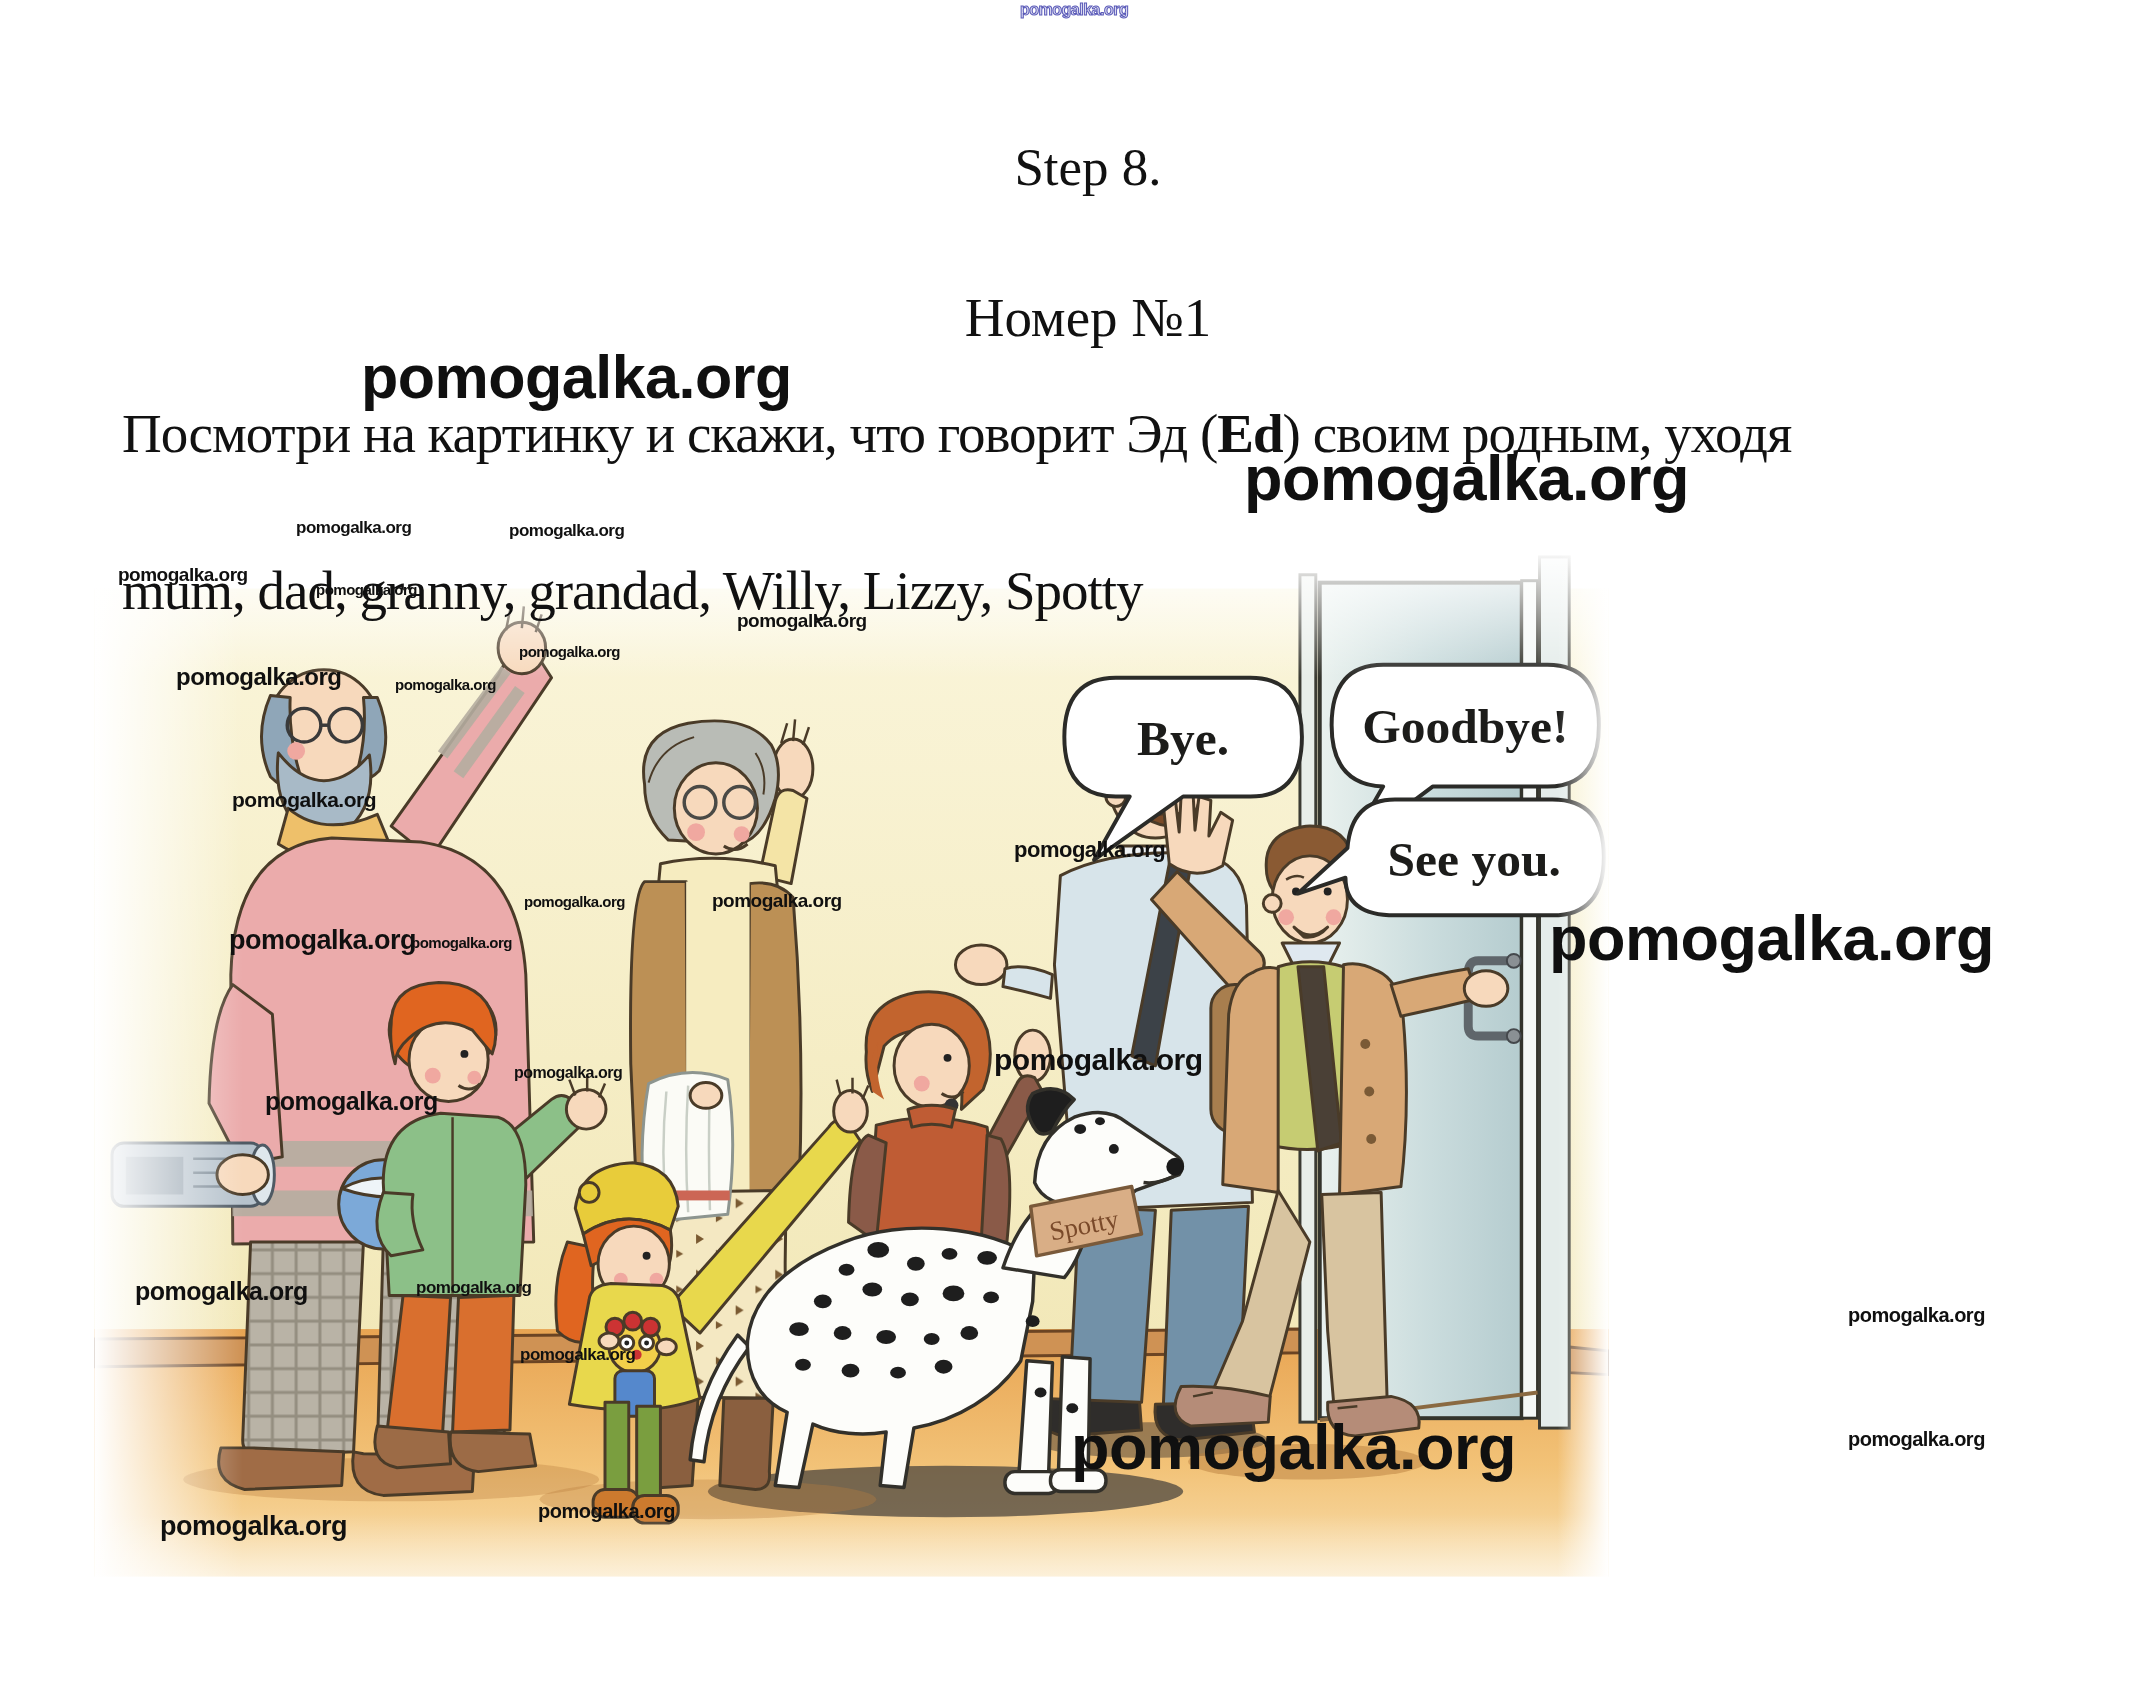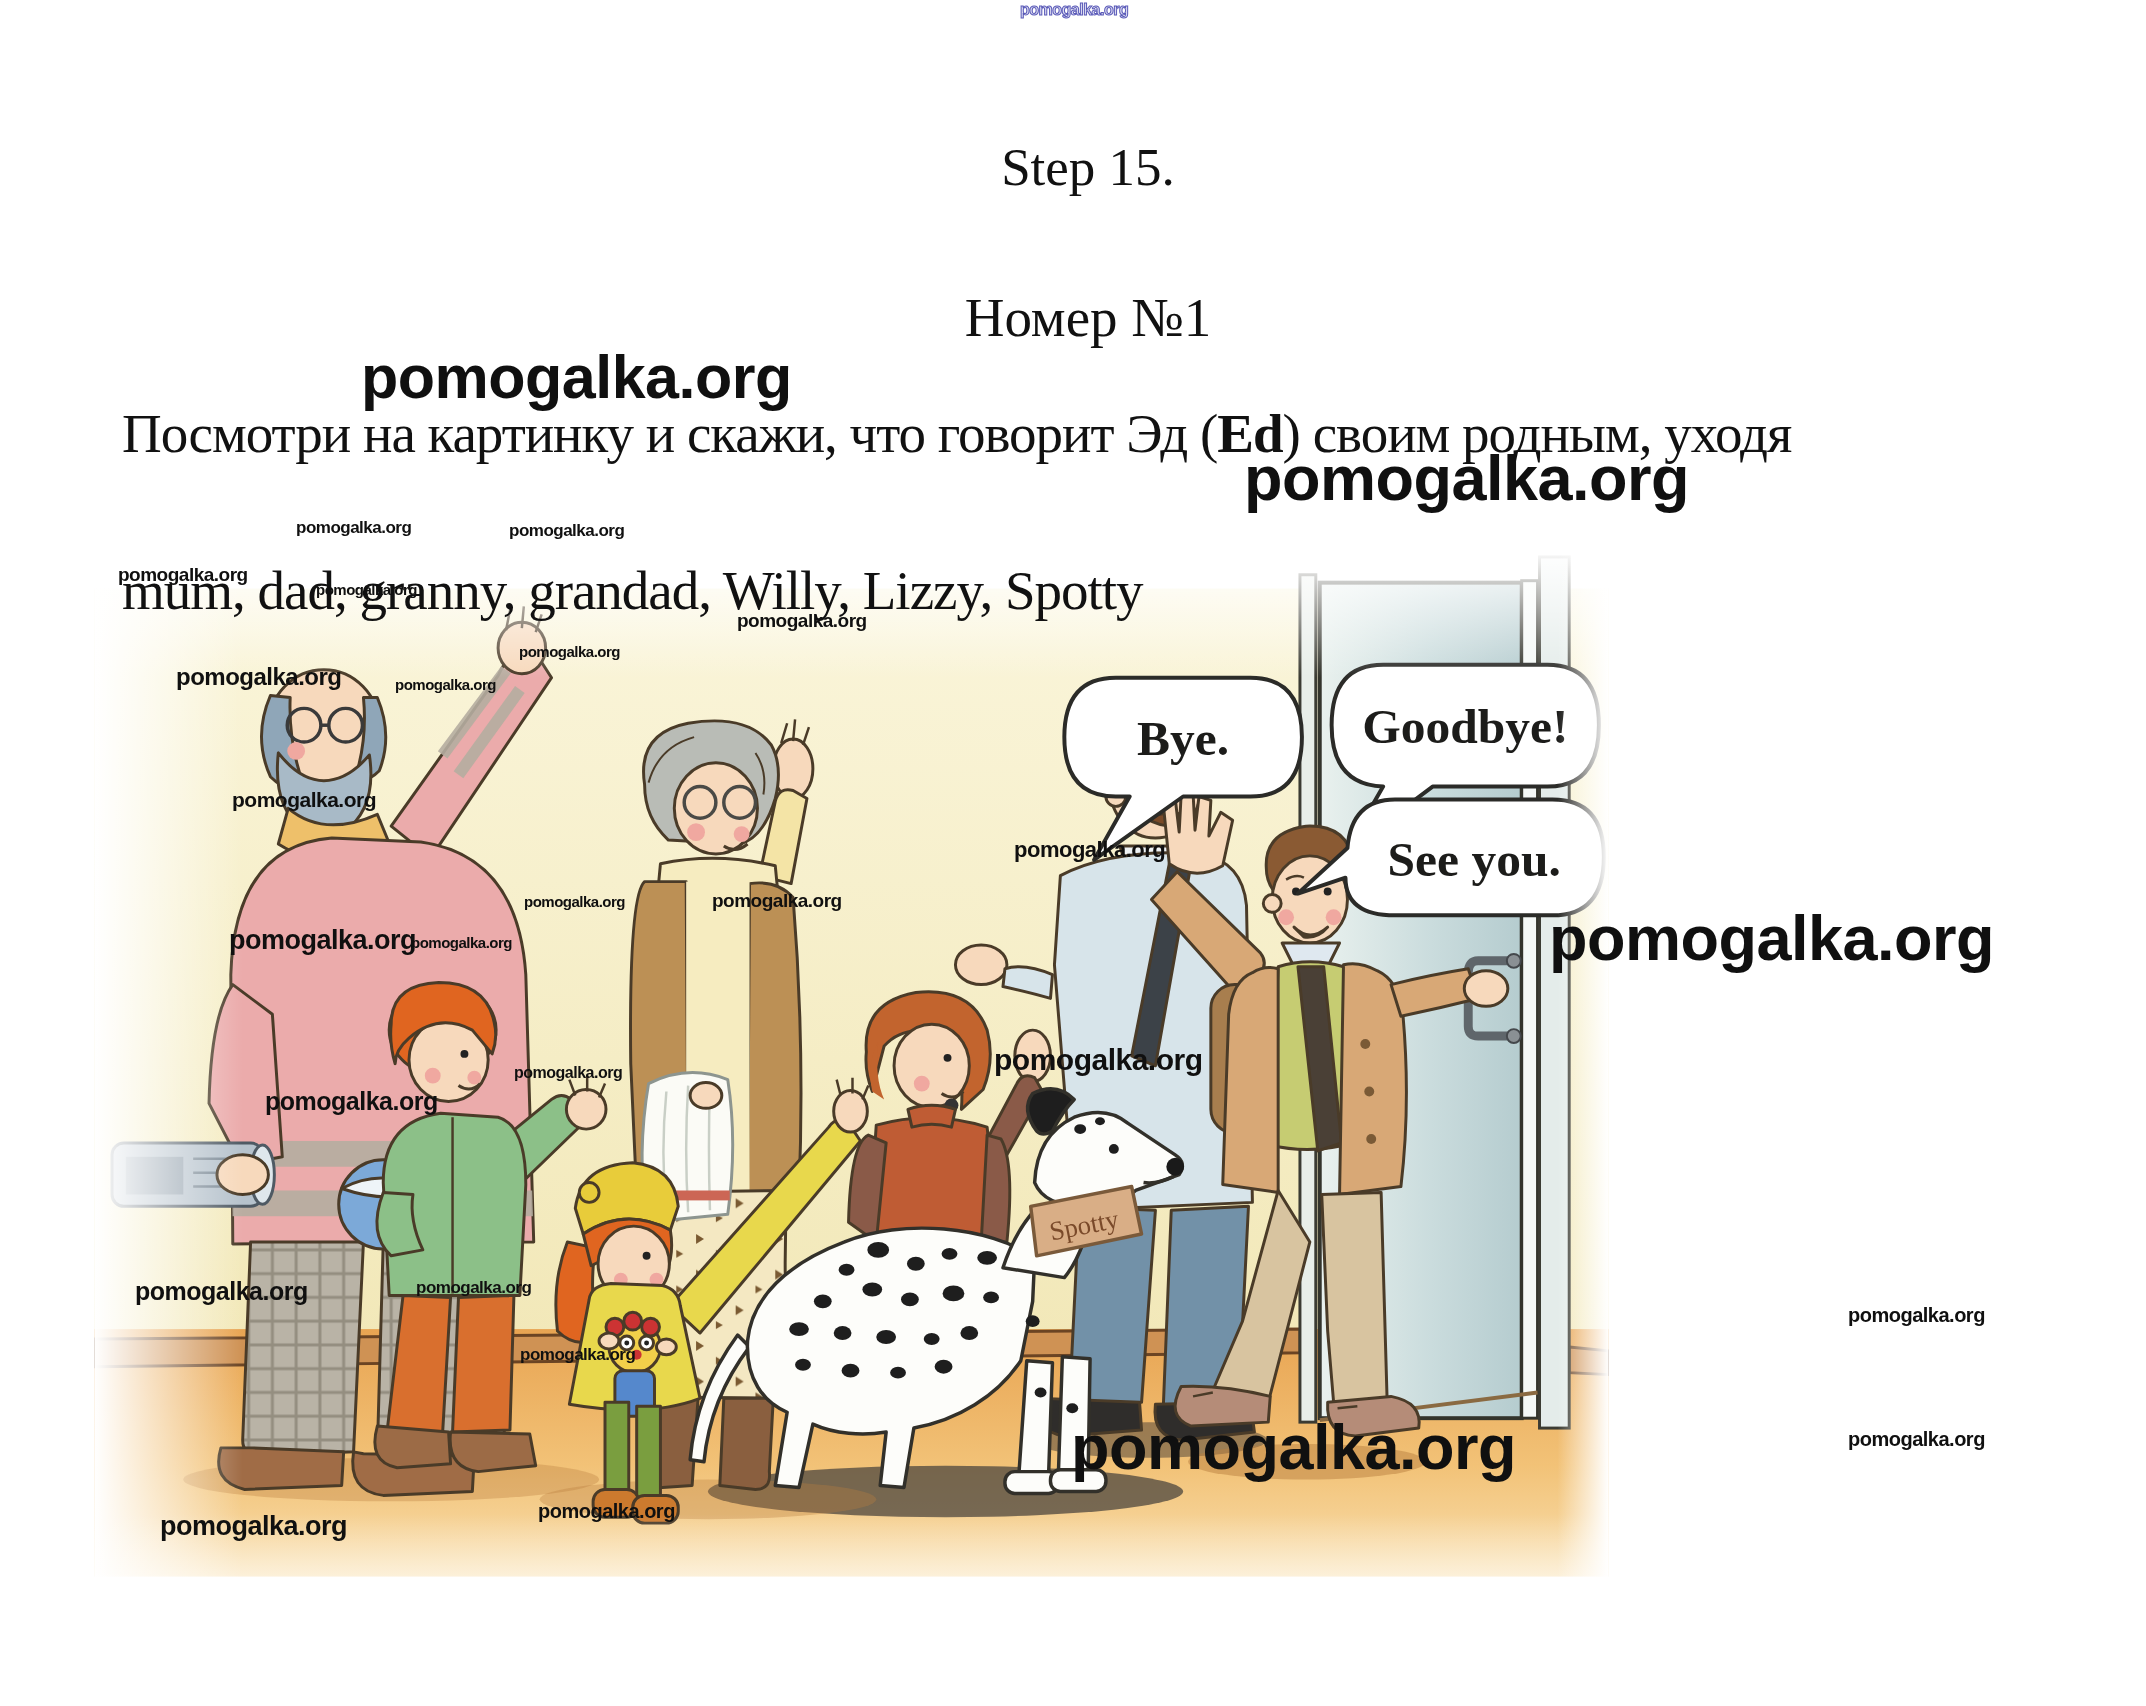--- a/index.html
+++ b/index.html
@@ -334,21 +334,21 @@
 
     <g>
       <rect x="0" y="0" width="1530" height="130" fill="url(#fadeTop)"></rect>
       <rect x="0" y="0" width="150" height="1095" fill="url(#fadeL)"></rect>
       <rect x="0" y="975" width="1530" height="120" fill="url(#fadeBot)"></rect>
       <rect x="1478" y="0" width="52" height="1095" fill="url(#fadeR)"></rect>
     </g>
   </svg>
 
   <div id="text-layer">
-    <div id="title-step" class="center-title">Step 15.</div>
+    <div id="title-step" class="center-title">Step 8.</div>
     <div id="title-number" class="center-title">Номер №1</div>
     <div id="line1" class="bodyline"><span>Посмотри на картинку и скажи, что говорит Эд (</span><b>Ed</b><span>) своим родным, уходя</span></div>
     <div id="line3" class="bodyline">mum, dad, granny, grandad, Willy, Lizzy, Spotty</div>
   </div>
 
   <div id="watermark-layer">
       <div class="wm" style="left: 1004px; top: 2px; font-size: 16px; font-weight: 700; color: rgb(216, 216, 240); -webkit-text-stroke: 1px rgb(90, 90, 184);">pomogalka.org</div>
       <div class="wm" style="left: 345px; top: 347px; font-size: 61px; font-weight: 700;">pomogalka.org</div>
       <div class="wm" style="left: 1228px; top: 447px; font-size: 63px; font-weight: 700;">pomogalka.org</div>
       <div class="wm" style="left: 280px; top: 519px; font-size: 17px; font-weight: 600;">pomogalka.org</div>

